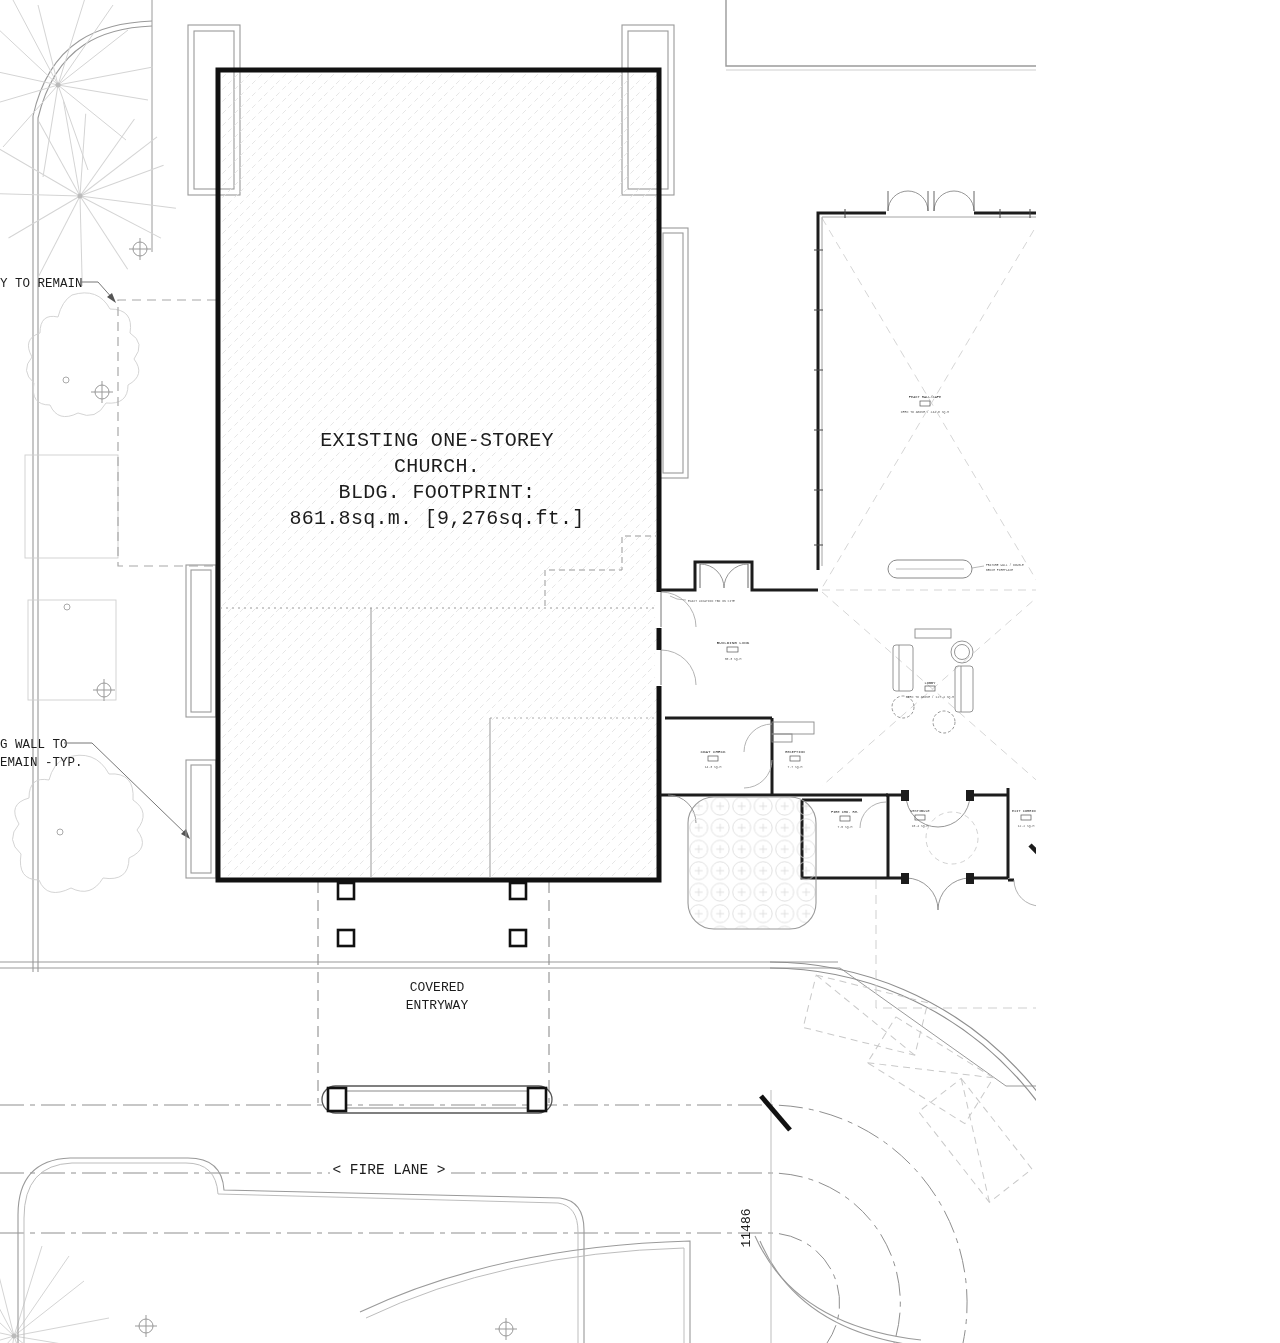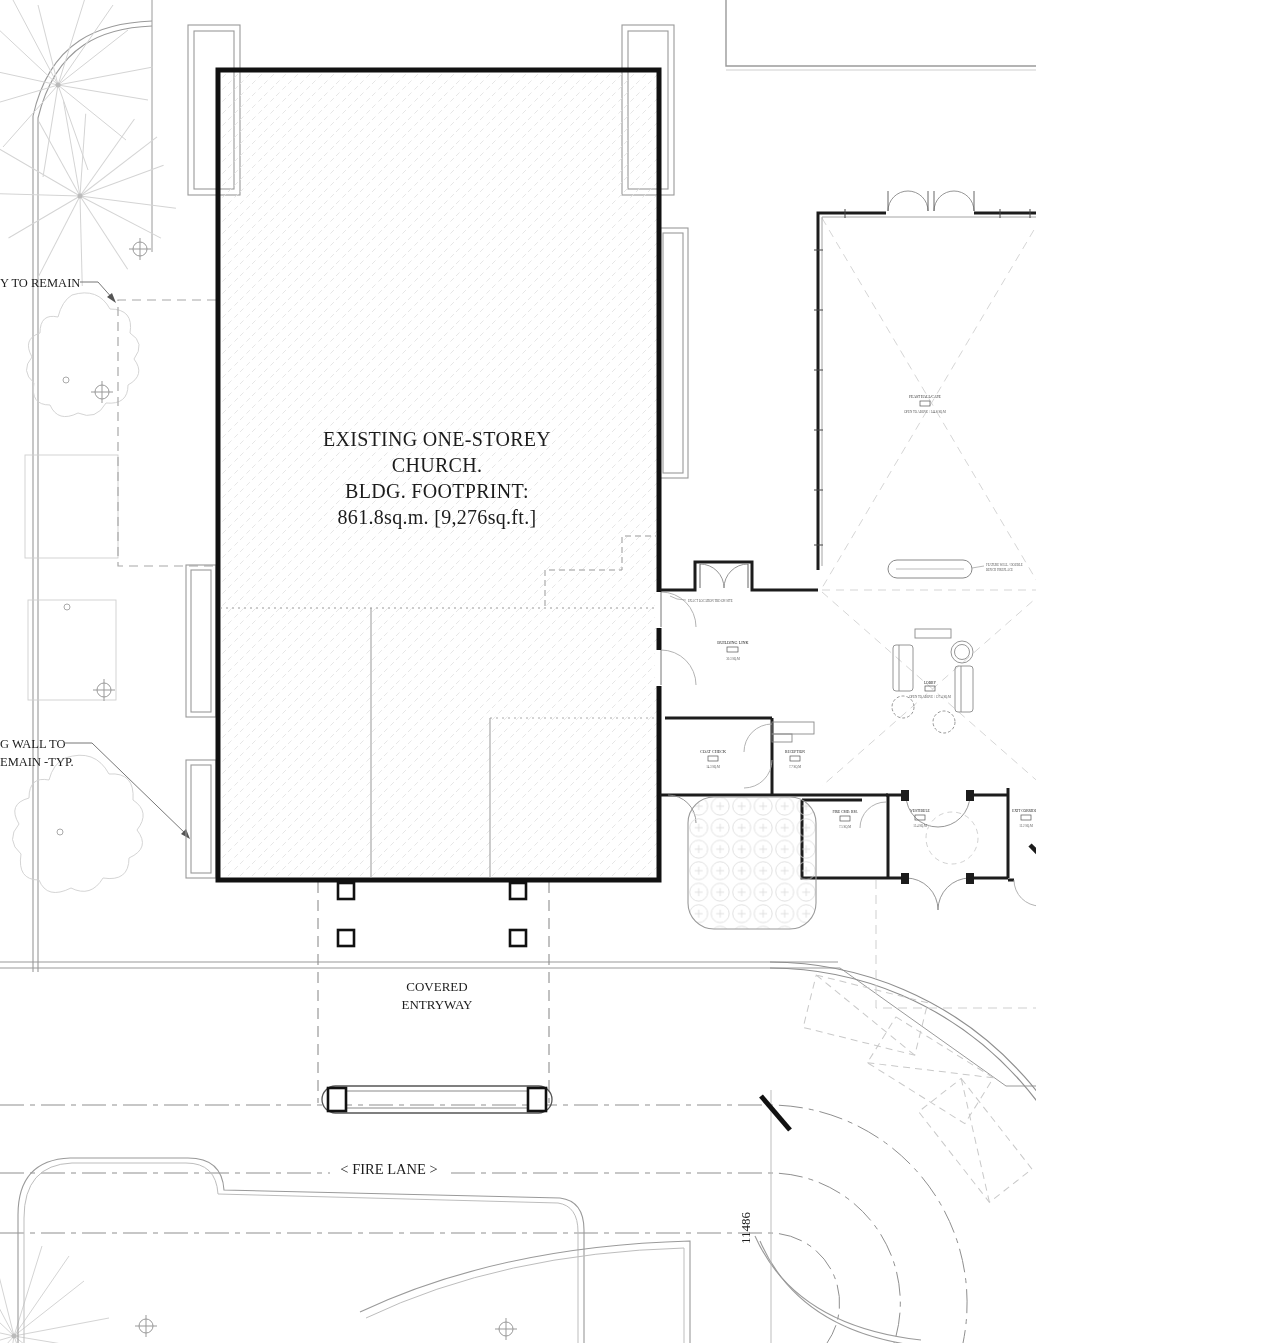--- a/index.html
+++ b/index.html
@@ -1,17 +1,17 @@
 <!DOCTYPE html>
 <html><head>
 <meta charset="utf-8">
 <style>
   html,body{margin:0;padding:0;background:#fff;}
   .sheet{position:relative;width:1036px;height:1343px;background:#fff;overflow:hidden;
-         font-family:Liberation Serif, serif;}
+         font-family:Liberation Mono, monospace;}
   svg{display:block}
   text{fill:#1c1c1c;}
   .big{font-size:20px;letter-spacing:.3px;}
   .mid{font-size:13px;}
   .note{font-size:12.5px;}
   .rm{font-size:4.2px;}
   .rm2{font-size:3.6px;}
   .sub{font-size:3.1px;fill:#555;}
   .tiny{font-size:3px;fill:#555;}
   .ctr{text-anchor:middle;}

